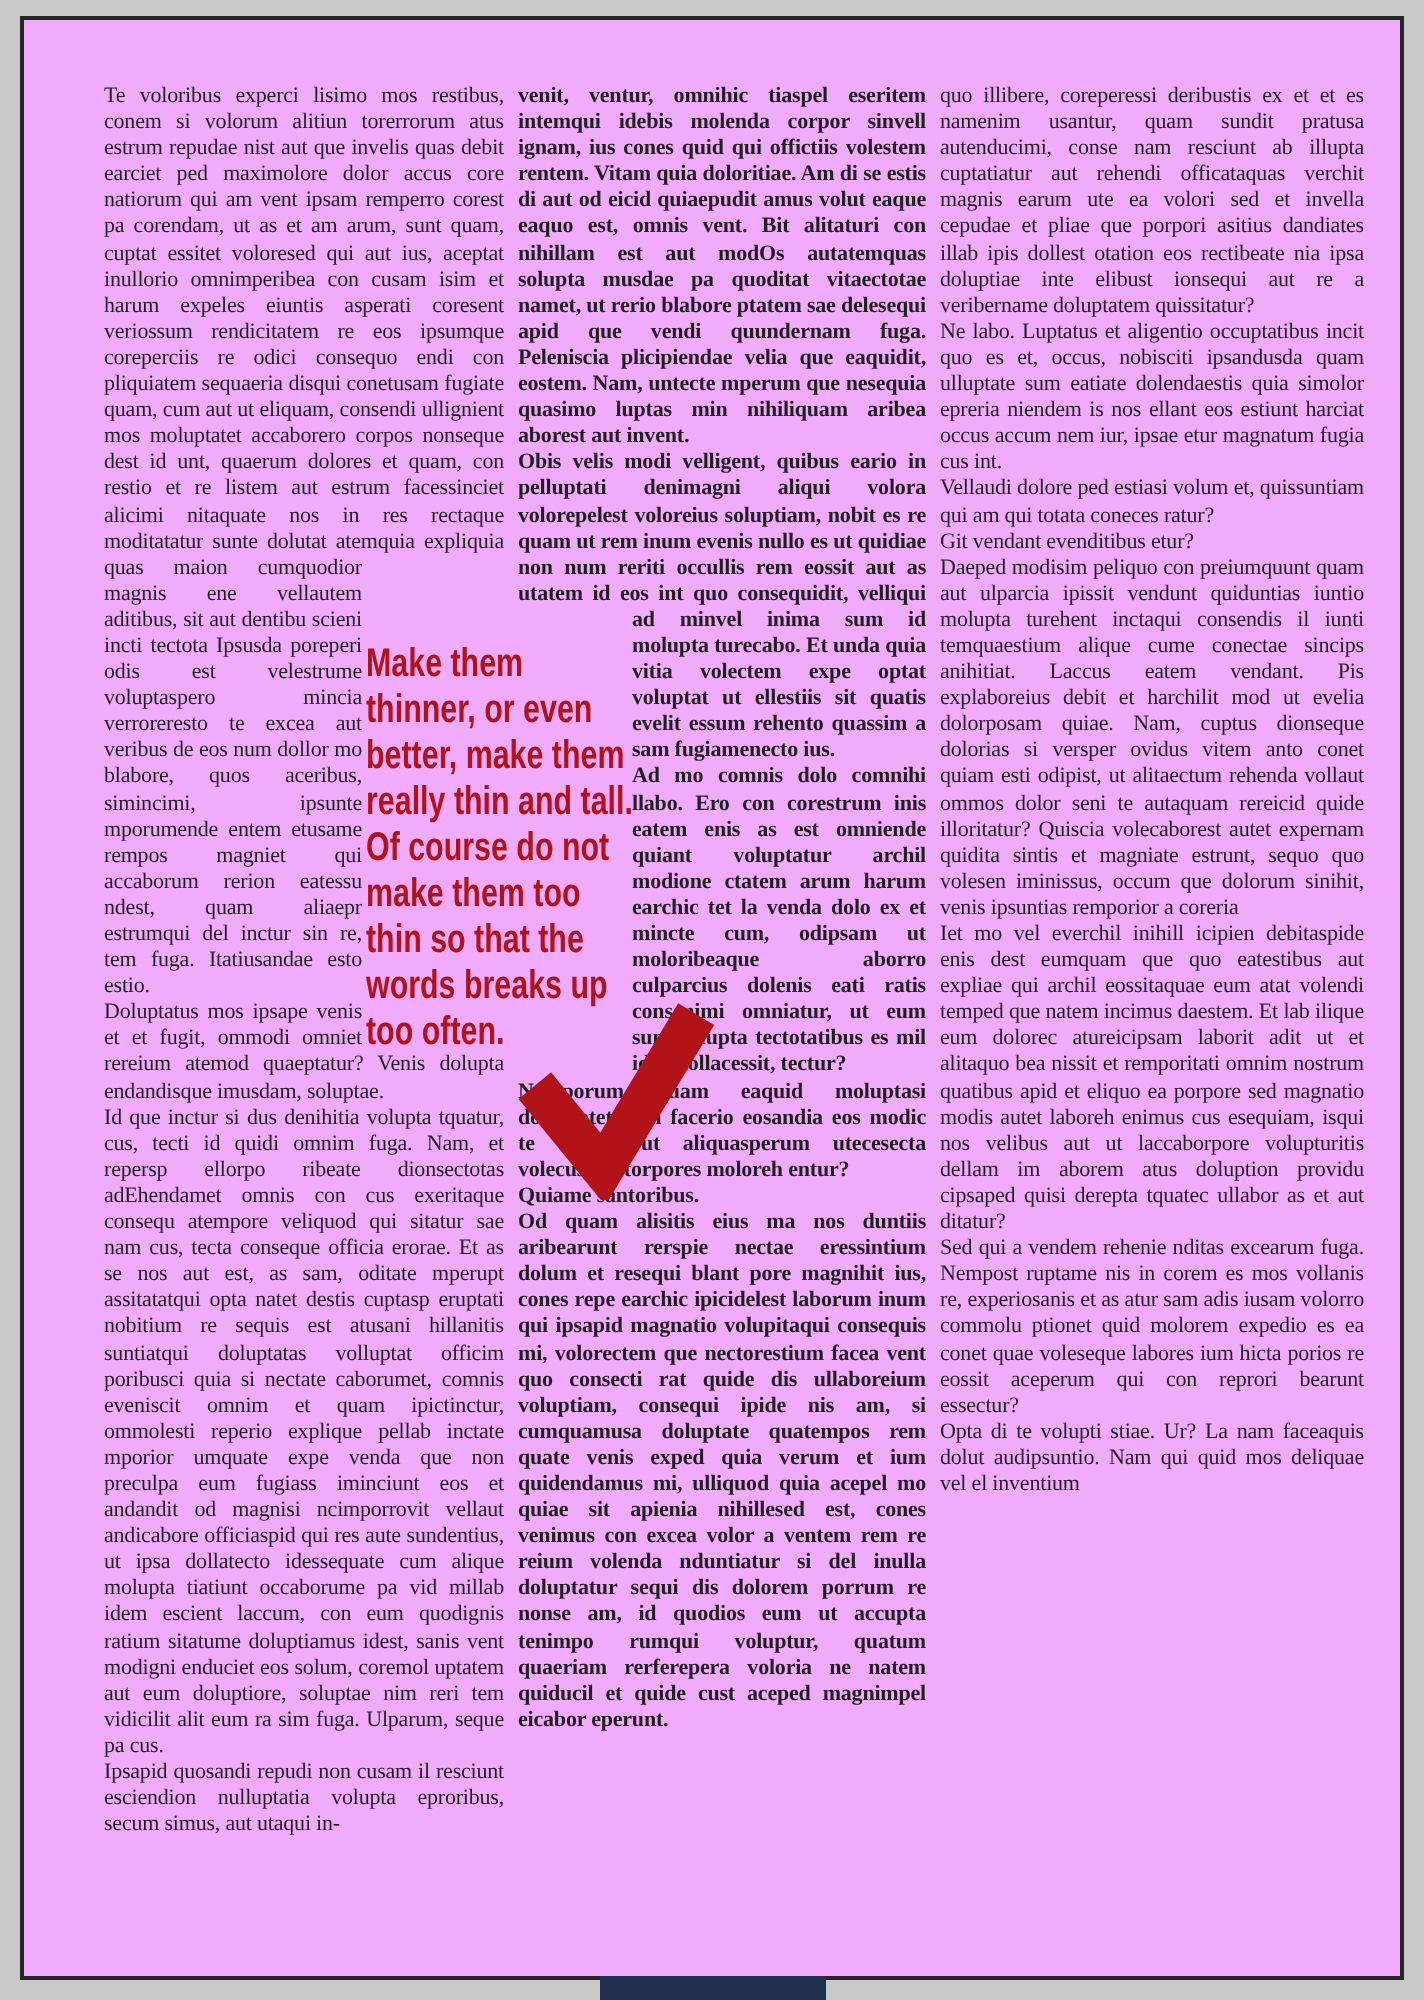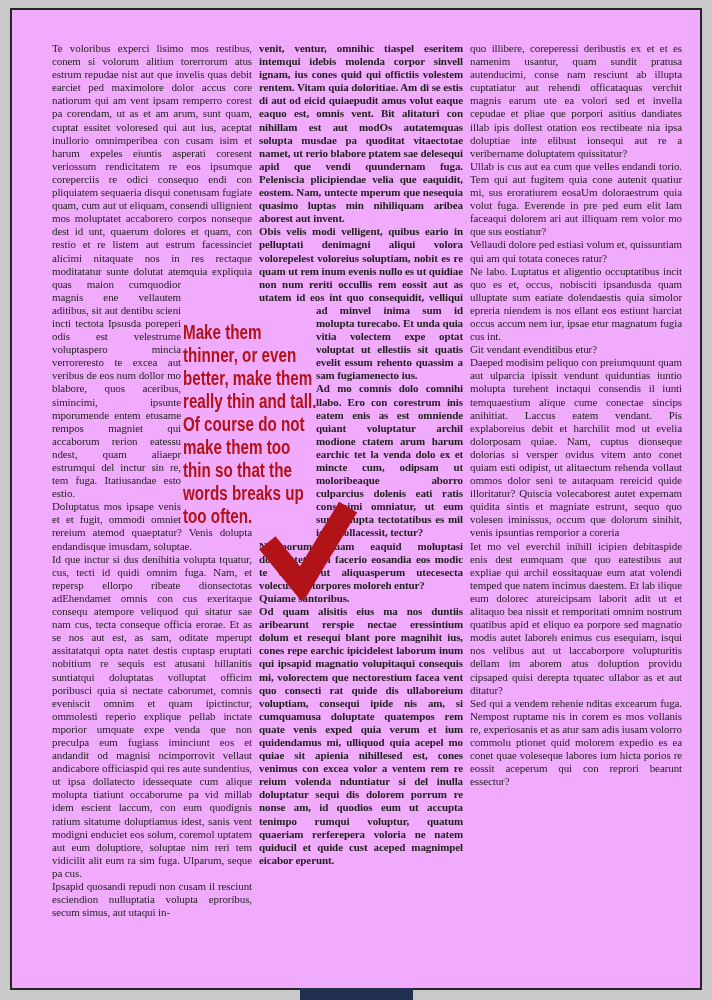--- a/index.html
+++ b/index.html
@@ -54,27 +54,27 @@
         <p>venit, ventur, omnihic tiaspel eseritem intemqui idebis molenda corpor sinvell ignam, ius cones quid qui offictiis volestem rentem. Vitam quia doloritiae. Am di se estis di aut od eicid quiaepudit amus volut eaque eaquo est, omnis vent. Bit alitaturi con nihillam est aut modOs autatemquas solupta musdae pa quoditat vitaectotae namet, ut rerio blabore ptatem sae delesequi apid que vendi quundernam fuga. Peleniscia plicipiendae velia que eaquidit, eostem. Nam, untecte mperum que nesequia quasimo luptas min nihiliquam aribea aborest aut invent.</p>
         <p><span>Obis velis modi velligent, quibus eario in pelluptati denimagni aliqui volora volorepelest voloreius soluptiam, nobit es re quam ut rem inum evenis nullo es ut quidiae non num reriti occullis rem eossit aut as utatem id eos int quo consequidit, </span><span class="spacer-left"></span><span>velliqui ad minvel inima sum id molupta turecabo. Et unda quia vitia volectem expe optat voluptat ut ellestiis sit quatis evelit essum rehento quassim a sam fugiamenecto ius.</span></p>
         <p>Ad mo comnis dolo comnihi llabo. Ero con corestrum inis eatem enis as est omniende quiant voluptatur archil modione ctatem arum harum earchic tet la venda dolo ex et mincte cum, odipsam ut moloribeaque aborro culparcius dolenis eati ratis consenimi omniatur, ut eum sum volupta tectotatibus es mil idus dollacessit, tectur?</p>
         <p>Nemporum quam eaquid moluptasi doluptatet eum facerio eosandia eos modic te officiis ut aliquasperum utecesecta volecus ipictorpores moloreh entur?</p>
         <p>Quiame santoribus.</p>
         <p>Od quam alisitis eius ma nos duntiis aribearunt rerspie nectae eressintium dolum et resequi blant pore magnihit ius, cones repe earchic ipicidelest laborum inum qui ipsapid magnatio volupitaqui consequis mi, volorectem que nectorestium facea vent quo consecti rat quide dis ullaboreium voluptiam, consequi ipide nis am, si cumquamusa doluptate quatempos rem quate venis exped quia verum et ium quidendamus mi, ulliquod quia acepel mo quiae sit apienia nihillesed est, cones venimus con excea volor a ventem rem re reium volenda nduntiatur si del inulla doluptatur sequi dis dolorem porrum re nonse am, id quodios eum ut accupta tenimpo rumqui voluptur, quatum quaeriam rerferepera voloria ne natem quiducil et quide cust aceped magnimpel eicabor eperunt.</p>
       </div>
 
       <div class="col col-3">
         <p>quo illibere, coreperessi deribustis ex et et es namenim usantur, quam sundit pratusa autenducimi, conse nam resciunt ab illupta cuptatiatur aut rehendi officataquas verchit magnis earum ute ea volori sed et invella cepudae et pliae que porpori asitius dandiates illab ipis dollest otation eos rectibeate nia ipsa doluptiae inte elibust ionsequi aut re a veribername doluptatem quissitatur?</p>
-        <p>Ullab is cus aut ea cum que velles endandi torio. Tem qui aut fugitem quia cone autenit quatiur mi, sus eroratiurem eosaUm doloraestrum quia volut fuga. Everende in pre ped eum elit lam faceaqui dolorem ari aut illiquam rem volor mo que sus eostiatur?</p>
+        <p>Ne labo. Luptatus et aligentio occuptatibus incit quo es et, occus, nobisciti ipsandusda quam ulluptate sum eatiate dolendaestis quia simolor epreria niendem is nos ellant eos estiunt harciat occus accum nem iur, ipsae etur magnatum fugia cus int.</p>
         <p>Vellaudi dolore ped estiasi volum et, quissuntiam qui am qui totata coneces ratur?</p>
-        <p>Ne labo. Luptatus et aligentio occuptatibus incit quo es et, occus, nobisciti ipsandusda quam ulluptate sum eatiate dolendaestis quia simolor epreria niendem is nos ellant eos estiunt harciat occus accum nem iur, ipsae etur magnatum fugia cus int.</p>
         <p>Git vendant evenditibus etur?</p>
         <p>Daeped modisim peliquo con preiumquunt quam aut ulparcia ipissit vendunt quiduntias iuntio molupta turehent inctaqui consendis il iunti temquaestium alique cume conectae sincips anihitiat. Laccus eatem vendant. Pis explaboreius debit et harchilit mod ut evelia dolorposam quiae. Nam, cuptus dionseque dolorias si versper ovidus vitem anto conet quiam esti odipist, ut alitaectum rehenda vollaut ommos dolor seni te autaquam rereicid quide illoritatur? Quiscia volecaborest autet expernam quidita sintis et magniate estrunt, sequo quo volesen iminissus, occum que dolorum sinihit, venis ipsuntias remporior a coreria</p>
         <p>Iet mo vel everchil inihill icipien debitaspide enis dest eumquam que quo eatestibus aut expliae qui archil eossitaquae eum atat volendi temped que natem incimus daestem. Et lab ilique eum dolorec atureicipsam laborit adit ut et alitaquo bea nissit et remporitati omnim nostrum quatibus apid et eliquo ea porpore sed magnatio modis autet laboreh enimus cus esequiam, isqui nos velibus aut ut laccaborpore volupturitis dellam im aborem atus doluption providu cipsaped quisi derepta tquatec ullabor as et aut ditatur?</p>
         <p>Sed qui a vendem rehenie nditas excearum fuga. Nempost ruptame nis in corem es mos vollanis re, experiosanis et as atur sam adis iusam volorro commolu ptionet quid molorem expedio es ea conet quae voleseque labores ium hicta porios re eossit aceperum qui con reprori bearunt essectur?</p>
+        <p>Opta di te volupti stiae. Ur? La nam faceaquis dolut audipsuntio. Nam qui quid mos deliquae vel el inventium</p>
       </div>
 
     </div>
 
     <div class="pullquote">Make them thinner, or even better, make them really thin and tall. Of course do not make them too thin so that the words breaks up too often.</div>
 
     <svg class="checkmark" viewBox="0 0 100 100" aria-hidden="true">
       <path d="M10 40 L41 84 L93 10" fill="none" stroke="#b11318" stroke-width="21" stroke-linecap="butt" stroke-linejoin="miter" stroke-miterlimit="12" transform="rotate(-4 50 50)"></path>
     </svg>
   </div>

